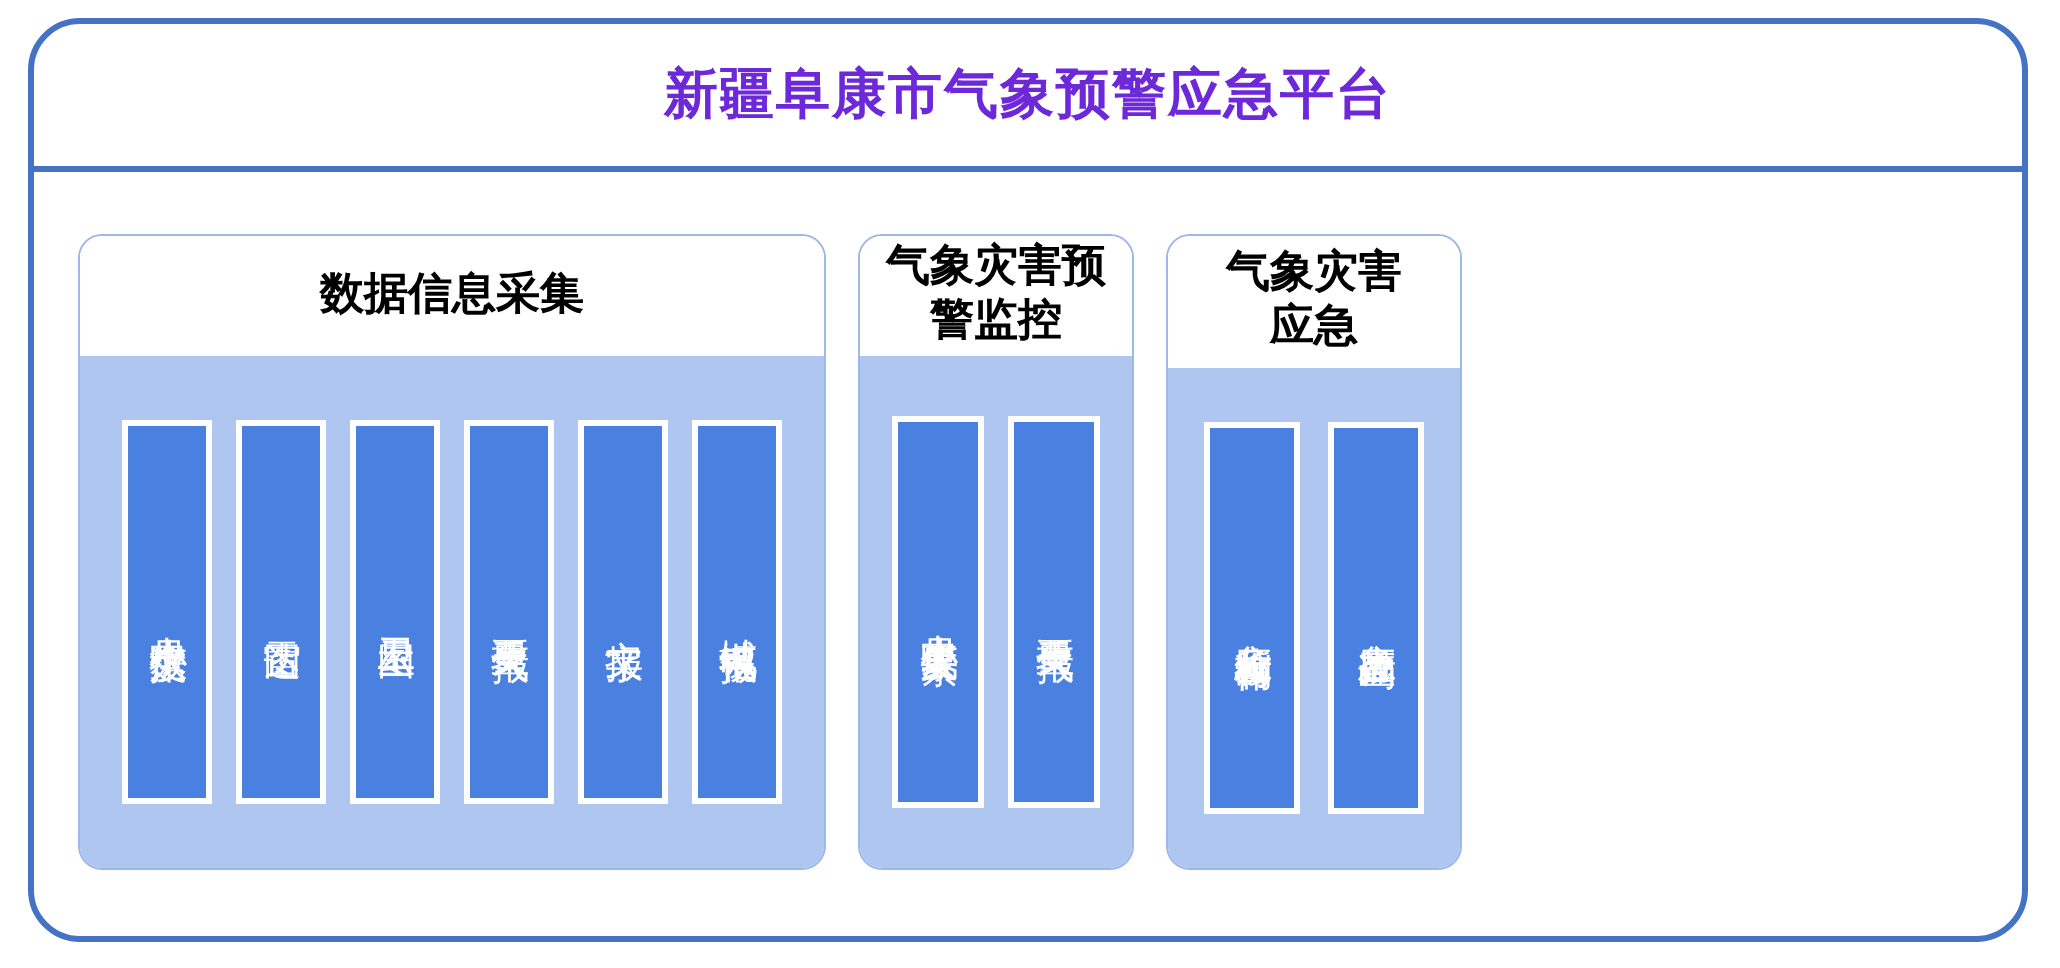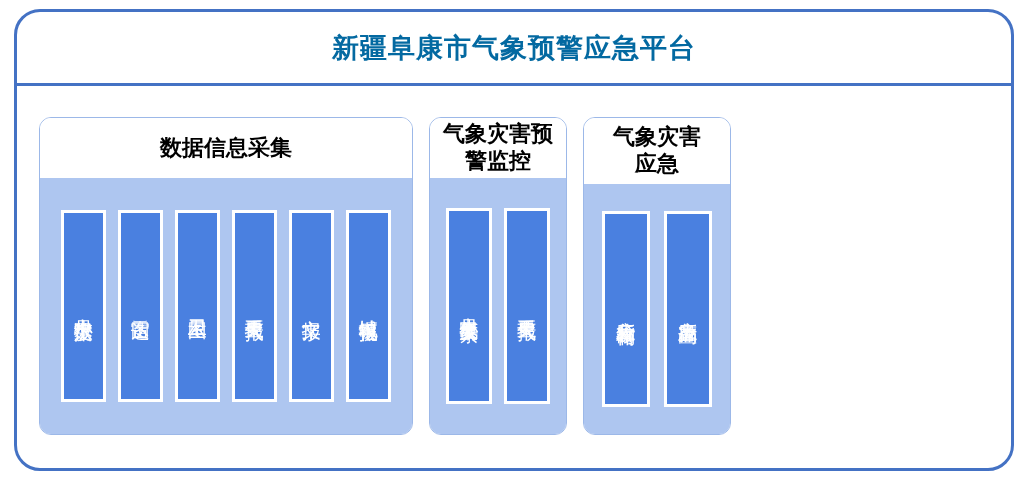--- a/index.html
+++ b/index.html
@@ -43,21 +43,21 @@
     display: flex;
     align-items: center;
     justify-content: center;
     border-bottom: 3px solid #4472C4;
     box-sizing: border-box;
   }
 
   .title-text {
     font-size: 27px;
     font-weight: bold;
-    color: #0369a1;
+    color: #6d28d9;
     letter-spacing: 1px;
     line-height: 1;
     white-space: nowrap;
   }
 
   
   .content-row {
     position: absolute;
     left: 0;
     top: 74px;

